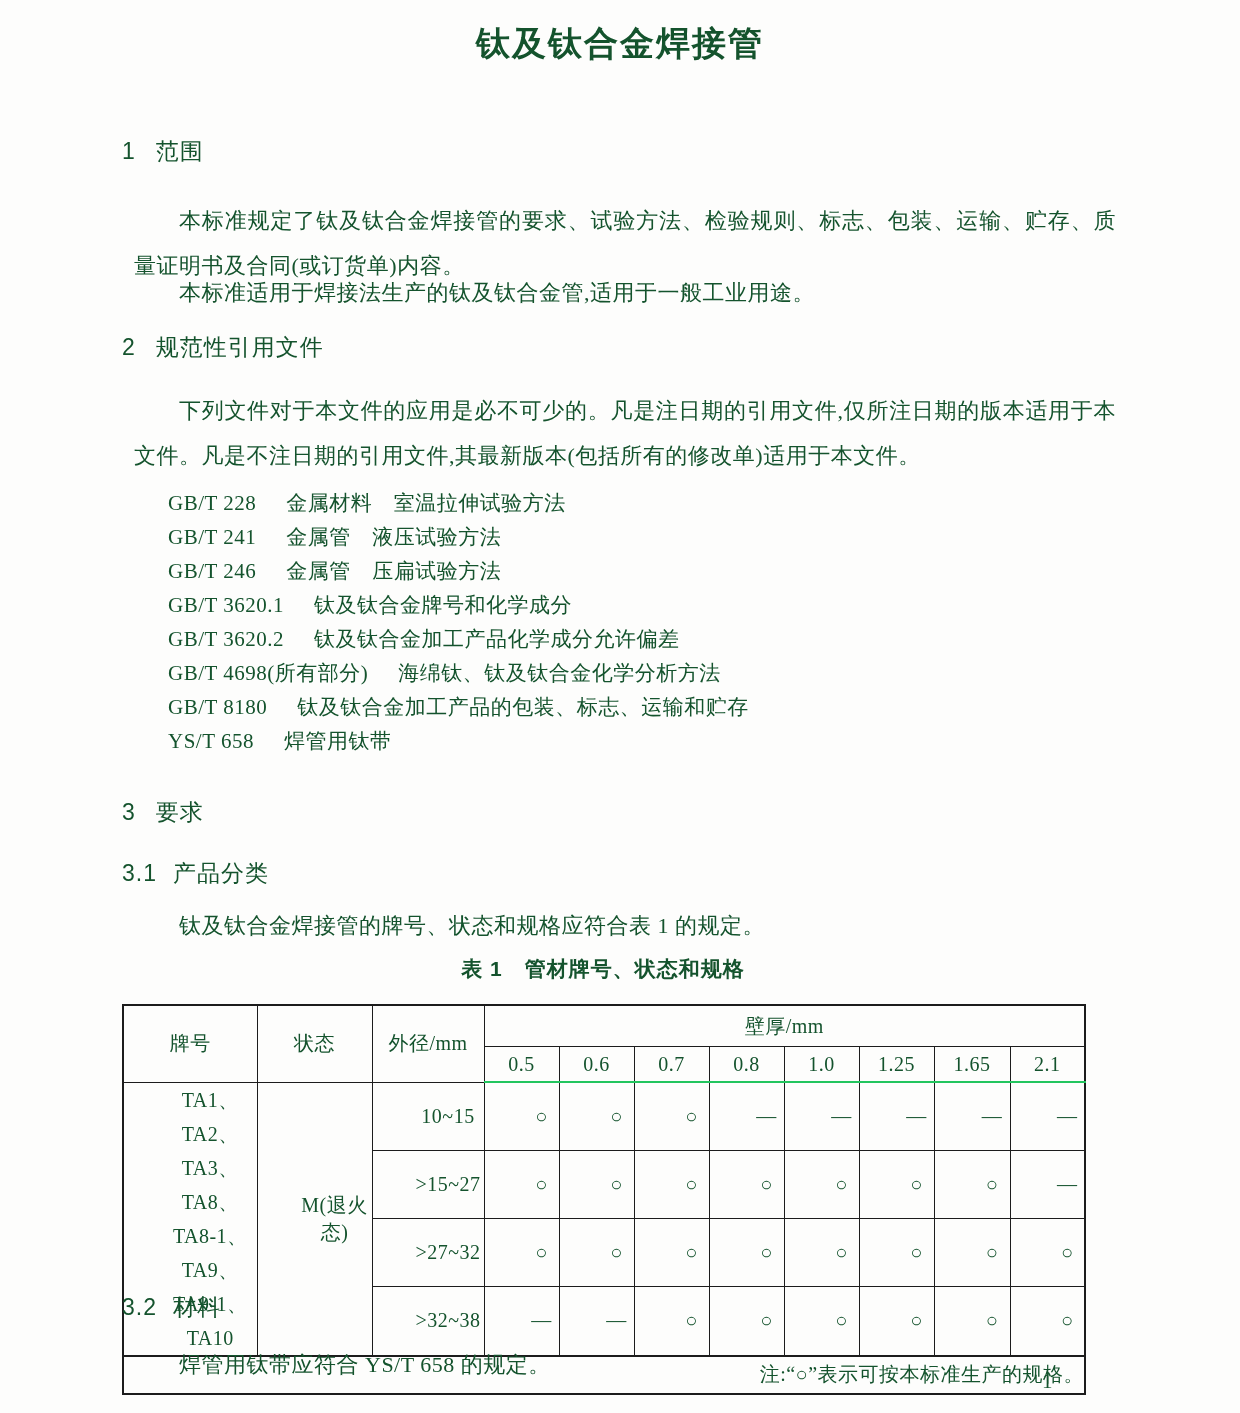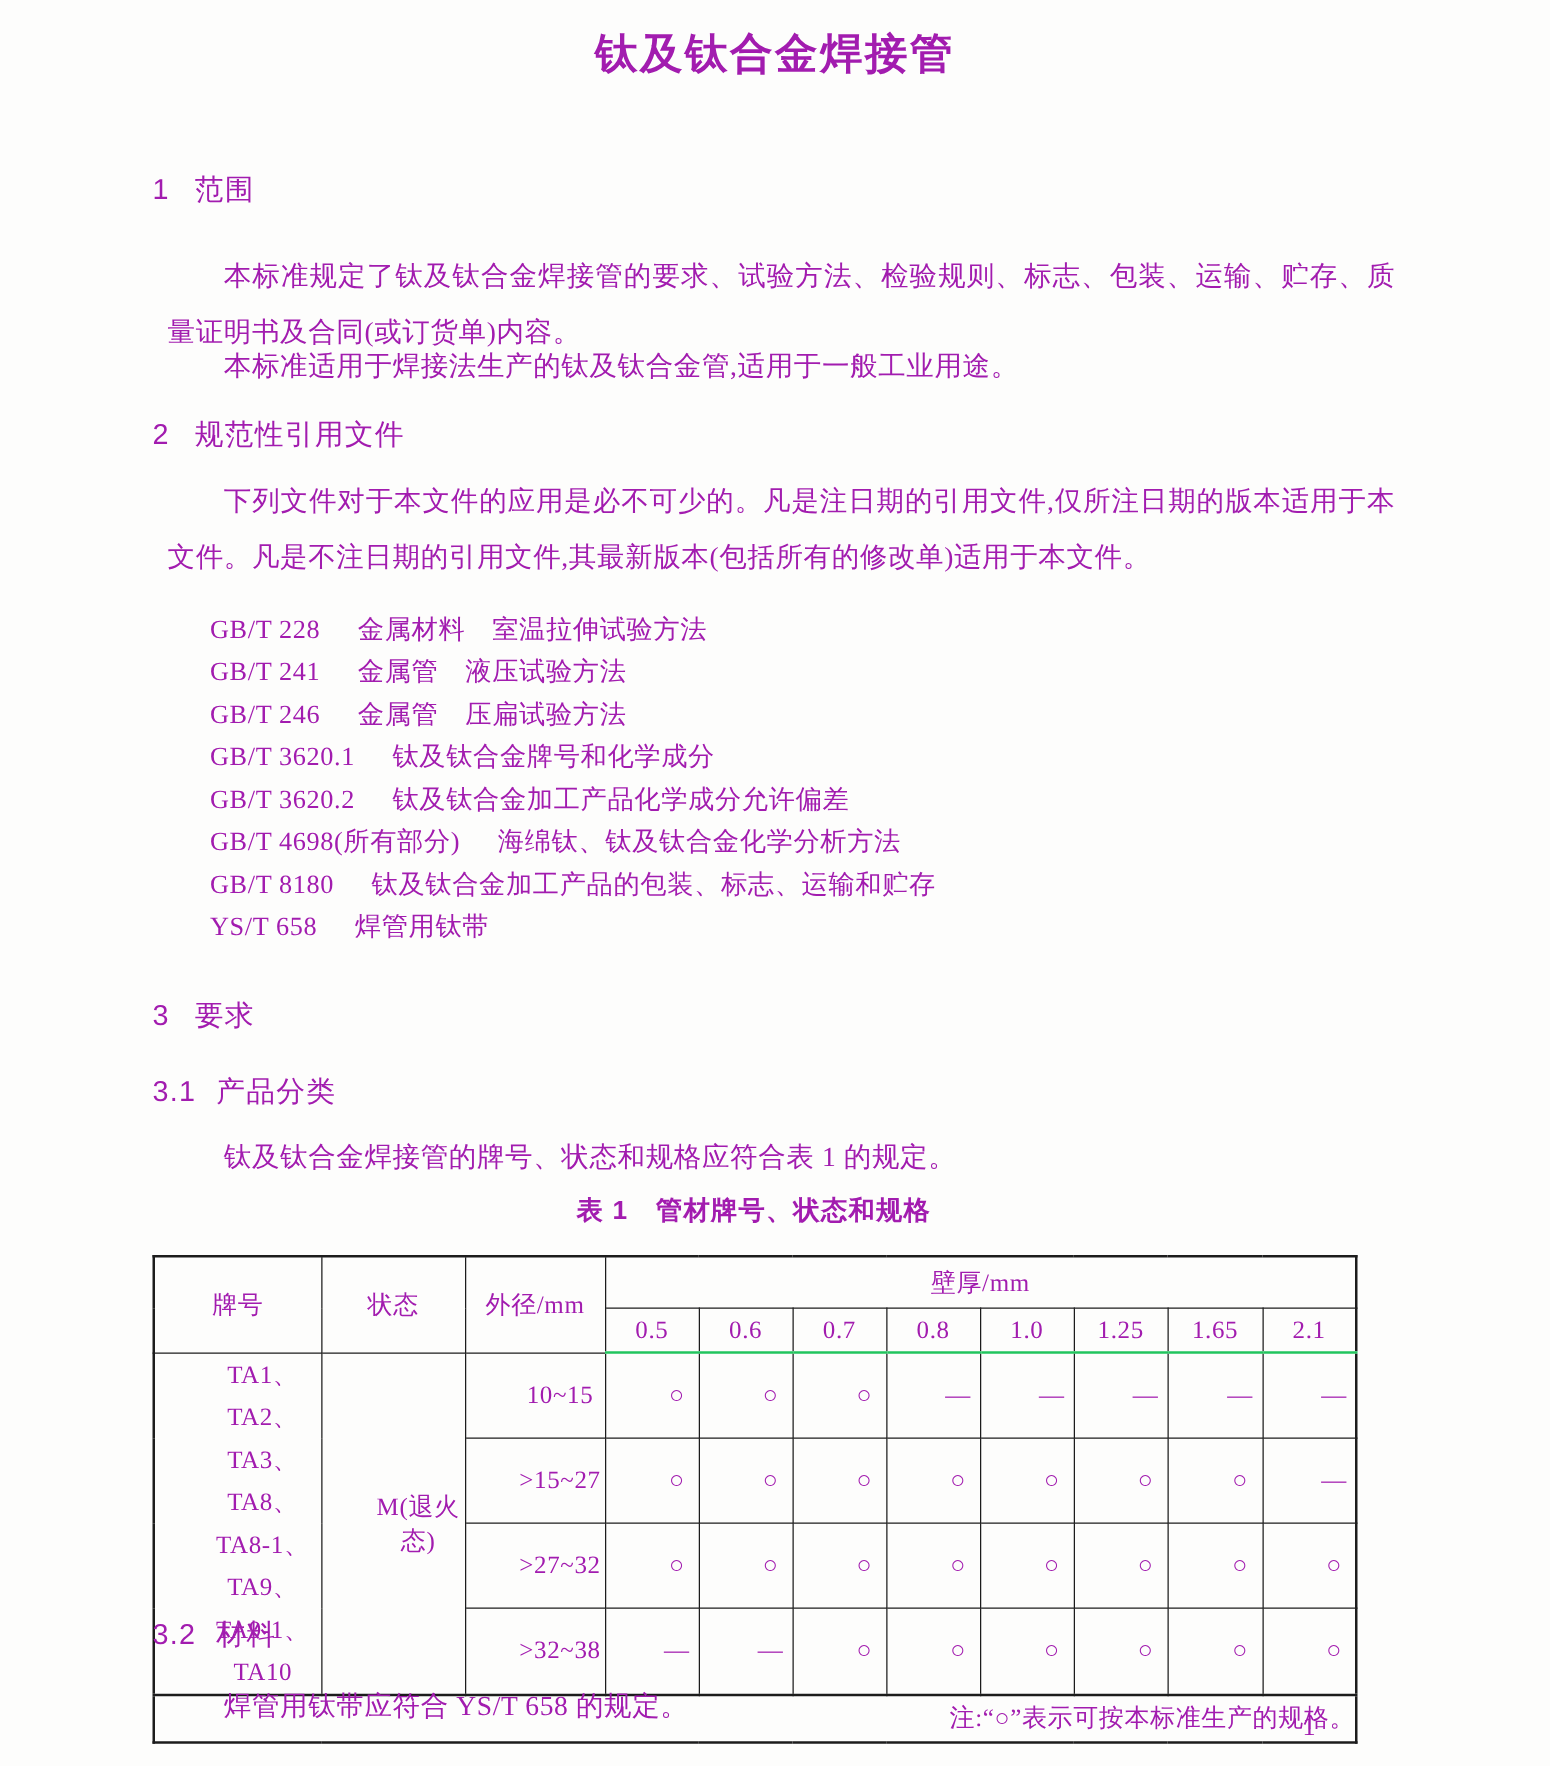--- a/index.html
+++ b/index.html
@@ -1,21 +1,21 @@
 <!DOCTYPE html>
 <html lang="zh"><head>
 <meta charset="utf-8">
 <style>
   html,body { margin:0; padding:0; background:#e8e8e8; }
   .page {
     position:relative;
     width:1240px; height:1413px;
     margin:0 auto;
     background:#fdfdfc;
-    color:#a21caf;
+    color:#14532d;
     font-family:"Liberation Serif","DejaVu Serif",serif;
     overflow:hidden;
   }
   .abs { position:absolute; }
 
   .doc-title {
     top:22px; left:0; width:1240px;
     text-align:center;
     font-family:"Liberation Sans","DejaVu Sans",sans-serif;
     font-weight:bold;
@@ -100,21 +100,21 @@
 
   <div class="sec-heading abs" style="top:136px">
     <span class="num">1</span><span>范围</span>
   </div>
   <p class="body-para abs" style="top:186px">本标准规定了钛及钛合金焊接管的要求、试验方法、检验规则、标志、包装、运输、贮存、质量证明书及合同(或订货单)内容。</p>
   <p class="body-para abs" style="top:258px">本标准适用于焊接法生产的钛及钛合金管,适用于一般工业用途。</p>
 
   <div class="sec-heading abs" style="top:332px">
     <span class="num">2</span><span>规范性引用文件</span>
   </div>
-  <p class="body-para abs" style="top:366px">下列文件对于本文件的应用是必不可少的。凡是注日期的引用文件,仅所注日期的版本适用于本文件。凡是不注日期的引用文件,其最新版本(包括所有的修改单)适用于本文件。</p>
+  <p class="body-para abs" style="top:376px">下列文件对于本文件的应用是必不可少的。凡是注日期的引用文件,仅所注日期的版本适用于本文件。凡是不注日期的引用文件,其最新版本(包括所有的修改单)适用于本文件。</p>
 
   <div class="ref-list abs" style="top:486px">
     <div class="ref-item">
       <span class="ref-code">GB/T 228</span><span class="ref-title">金属材料　室温拉伸试验方法</span>
     </div>
     <div class="ref-item">
       <span class="ref-code">GB/T 241</span><span class="ref-title">金属管　液压试验方法</span>
     </div>
     <div class="ref-item">
       <span class="ref-code">GB/T 246</span><span class="ref-title">金属管　压扁试验方法</span>

